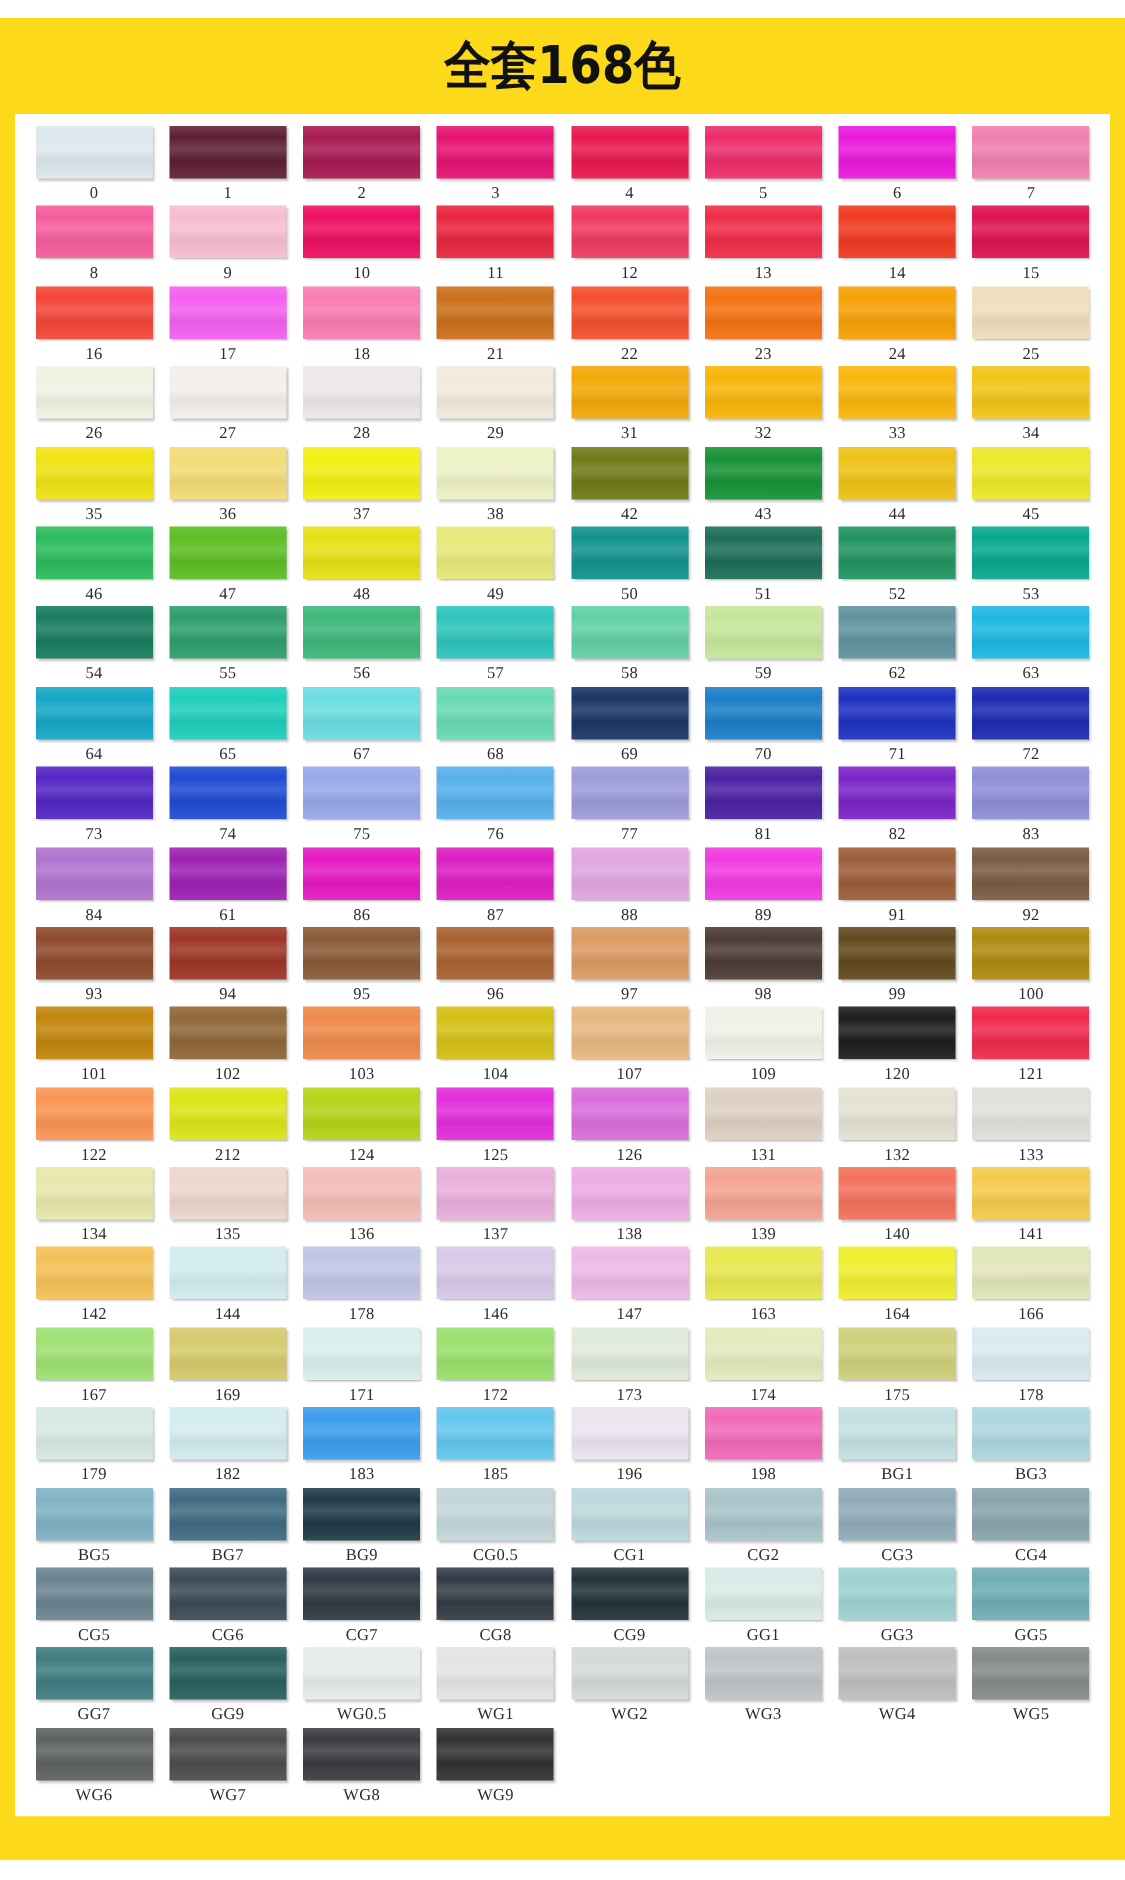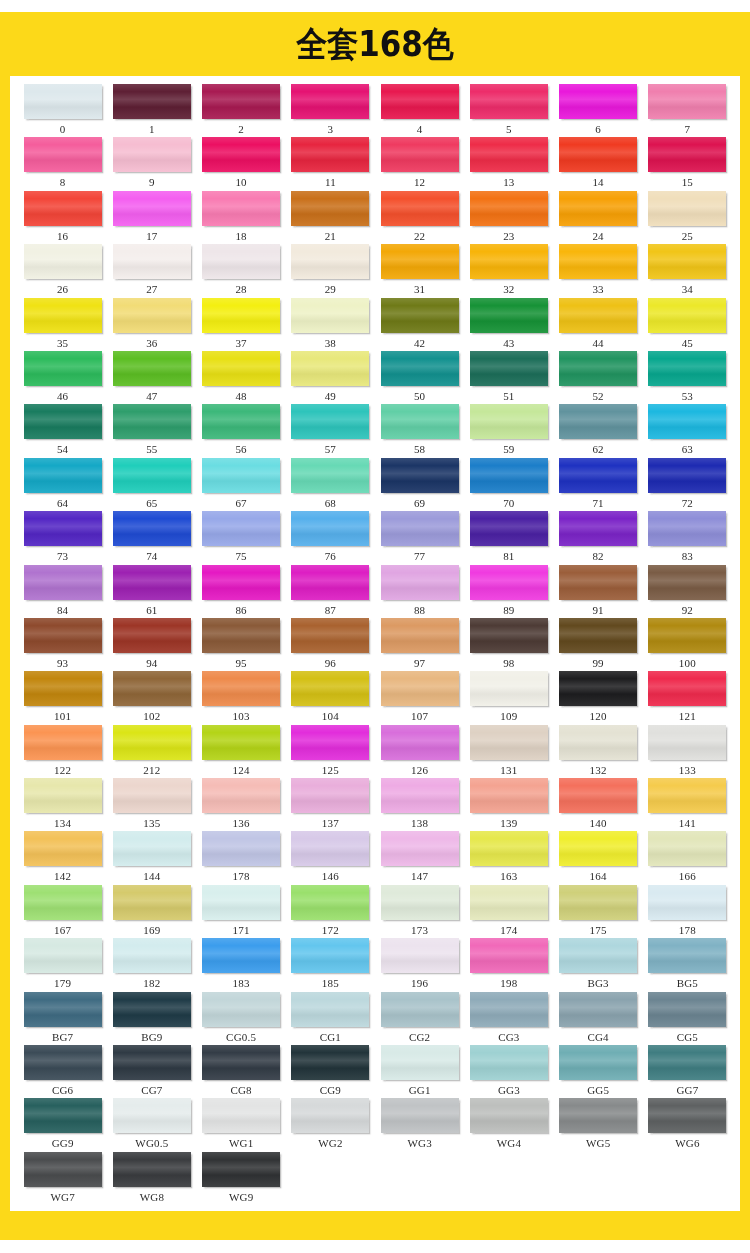--- a/index.html
+++ b/index.html
@@ -655,20 +655,24 @@
         </div>
         <div class="swatch-cell">
           <div class="swatch-chip" style="background-color: rgb(236, 227, 238);"></div>
           <div class="swatch-label">196</div>
         </div>
         <div class="swatch-cell">
           <div class="swatch-chip" style="background-color: rgb(241, 105, 185);"></div>
           <div class="swatch-label">198</div>
         </div>
         <div class="swatch-cell">
+          <div class="swatch-chip" style="background-color: rgb(196, 224, 226);"></div>
+          <div class="swatch-label">BG1</div>
+        </div>
+        <div class="swatch-cell">
           <div class="swatch-chip" style="background-color: rgb(174, 215, 222);"></div>
           <div class="swatch-label">BG3</div>
         </div>
         <div class="swatch-cell">
           <div class="swatch-chip" style="background-color: rgb(128, 178, 196);"></div>
           <div class="swatch-label">BG5</div>
         </div>
         <div class="swatch-cell">
           <div class="swatch-chip" style="background-color: rgb(63, 107, 130);"></div>
           <div class="swatch-label">BG7</div>

